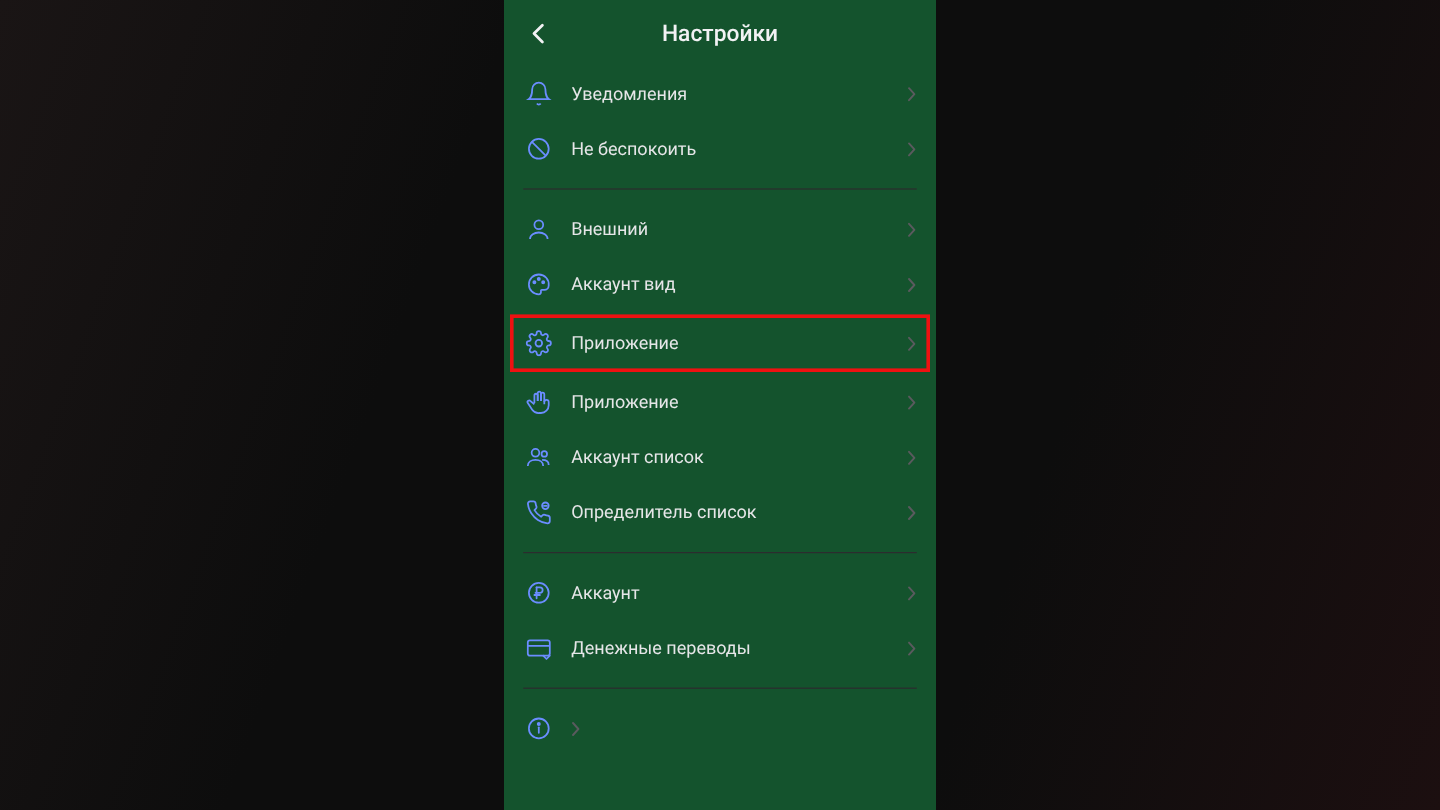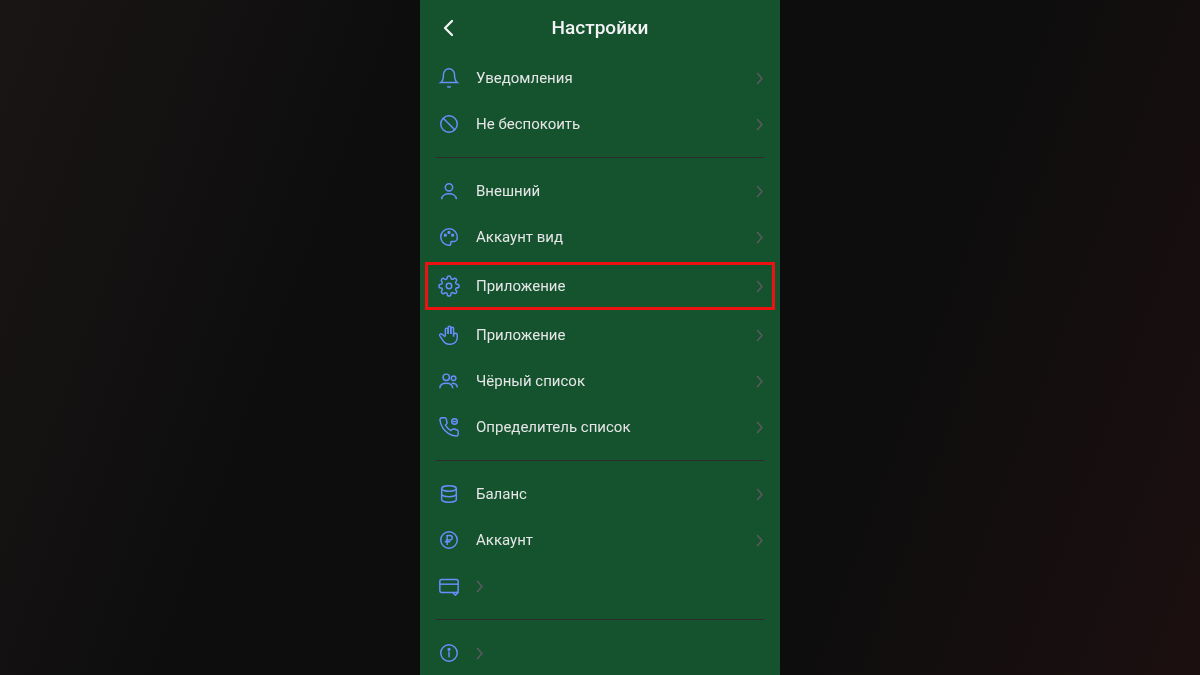--- a/index.html
+++ b/index.html
@@ -188,21 +188,21 @@
       </div>
       <div class="row">
         <div class="row-icon">
           <svg width="22" height="22" viewBox="0 0 24 24" fill="none" stroke="#6b8dff" stroke-width="1.6">
             <circle cx="9" cy="8" r="3.5"></circle>
             <circle cx="17" cy="9" r="2.5"></circle>
             <path d="M2 20c0-3.5 3-5.5 7-5.5s7 2 7 5.5"></path>
             <path d="M15 14.5c3 0 6 1 6 4.5"></path>
           </svg>
         </div>
-        <div class="row-label">Чёрный список</div>
+        <div class="row-label">Аккаунт список</div>
         <svg class="chevron" width="8" height="13" viewBox="0 0 8 13" fill="none">
             <path d="M1.5 1.5 L6 6.5 L1.5 11.5" stroke="#5a5a5e" stroke-width="1.6" stroke-linecap="round" stroke-linejoin="round"></path>
           </svg>
       </div>
       <div class="row">
         <div class="row-icon">
           <svg width="22" height="22" viewBox="0 0 24 24" fill="none" stroke="#6b8dff" stroke-width="1.6">
             <path d="M22 16.92v3a2 2 0 01-2.18 2 19.79 19.79 0 01-8.63-3.07 19.5 19.5 0 01-6-6 19.79 19.79 0 01-3.07-8.67A2 2 0 014.11 2h3a2 2 0 012 1.72 12.84 12.84 0 00.7 2.81 2 2 0 01-.45 2.11L8.09 9.91a16 16 0 006 6l1.27-1.27a2 2 0 012.11-.45 12.84 12.84 0 002.81.7A2 2 0 0122 16.92z"></path>
             <circle cx="18" cy="6" r="3"></circle>
             <line x1="16" y1="6" x2="20" y2="6"></line>
@@ -211,33 +211,20 @@
         <div class="row-label">Определитель список</div>
         <svg class="chevron" width="8" height="13" viewBox="0 0 8 13" fill="none">
             <path d="M1.5 1.5 L6 6.5 L1.5 11.5" stroke="#5a5a5e" stroke-width="1.6" stroke-linecap="round" stroke-linejoin="round"></path>
           </svg>
       </div>
     </div>
 
     <div class="divider"></div>
 
     <div class="section">
-      <div class="row">
-        <div class="row-icon">
-          <svg width="22" height="22" viewBox="0 0 24 24" fill="none" stroke="#6b8dff" stroke-width="1.6">
-            <ellipse cx="12" cy="6" rx="8" ry="3"></ellipse>
-            <path d="M4 6v6c0 1.66 3.58 3 8 3s8-1.34 8-3V6"></path>
-            <path d="M4 12v6c0 1.66 3.58 3 8 3s8-1.34 8-3v-6"></path>
-          </svg>
-        </div>
-        <div class="row-label">Баланс</div>
-        <svg class="chevron" width="8" height="13" viewBox="0 0 8 13" fill="none">
-            <path d="M1.5 1.5 L6 6.5 L1.5 11.5" stroke="#5a5a5e" stroke-width="1.6" stroke-linecap="round" stroke-linejoin="round"></path>
-          </svg>
-      </div>
       <div class="row">
         <div class="row-icon">
           <svg width="22" height="22" viewBox="0 0 24 24" fill="none" stroke="#6b8dff" stroke-width="1.6">
             <circle cx="12" cy="12" r="9"></circle>
             <path d="M10 7h3a2.5 2.5 0 010 5H9" stroke-linecap="round"></path>
             <path d="M10 7v10" stroke-linecap="round"></path>
             <path d="M8 14h5" stroke-linecap="round"></path>
           </svg>
         </div>
         <div class="row-label">Аккаунт</div>
@@ -246,20 +233,21 @@
           </svg>
       </div>
       <div class="row">
         <div class="row-icon">
           <svg width="22" height="22" viewBox="0 0 24 24" fill="none" stroke="#6b8dff" stroke-width="1.6">
             <rect x="2" y="5" width="20" height="14" rx="2"></rect>
             <line x1="2" y1="10" x2="22" y2="10"></line>
             <path d="M16 19l3 3 3-3" stroke-linecap="round" stroke-linejoin="round"></path>
           </svg>
         </div>
+        <div class="row-label">Денежные переводы</div>
         <svg class="chevron" width="8" height="13" viewBox="0 0 8 13" fill="none">
             <path d="M1.5 1.5 L6 6.5 L1.5 11.5" stroke="#5a5a5e" stroke-width="1.6" stroke-linecap="round" stroke-linejoin="round"></path>
           </svg>
       </div>
     </div>
 
     <div class="divider"></div>
 
     <div class="section">
       <div class="row">

